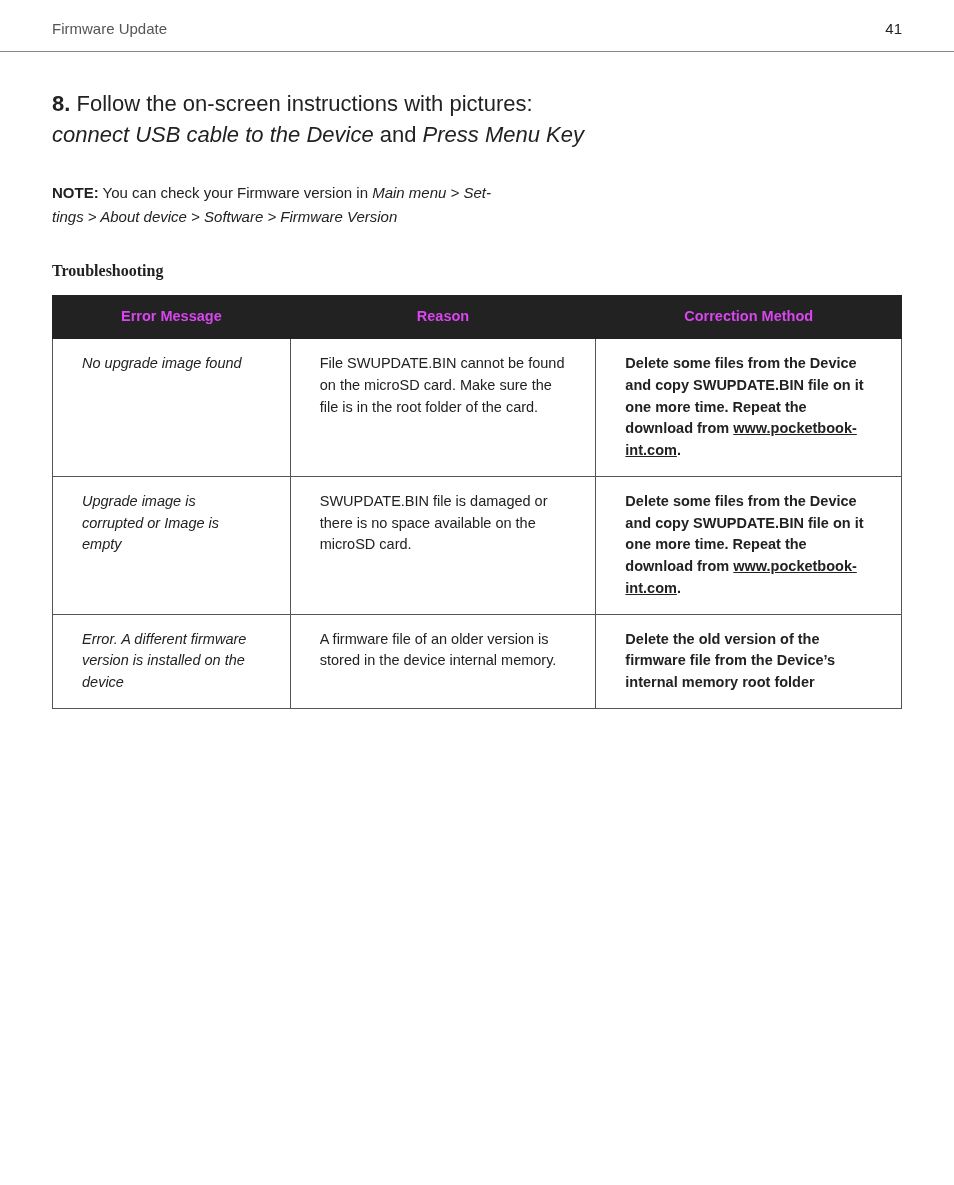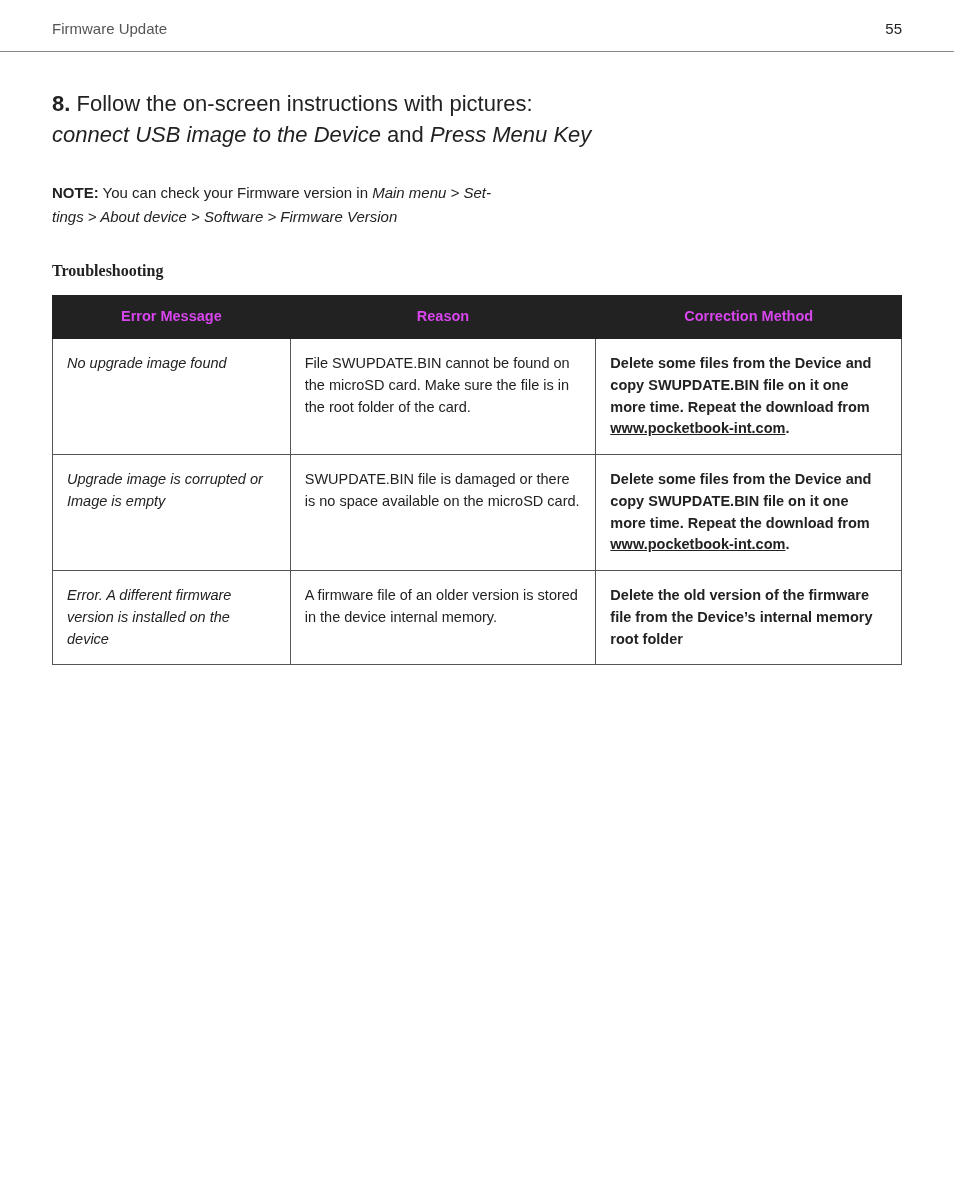--- a/index.html
+++ b/index.html
@@ -107,21 +107,21 @@
       background: #222222;
       color: #d946ef;
       font-weight: bold;
       text-align: center;
       padding: 10px 14px;
       border: 1.5px solid #222222;
       font-size: 14.5px;
     }
 
     .troubleshoot-table td {
-      padding: 14px 14px;
+      padding: 14px 29px;
       border: 1.5px solid #555555;
       vertical-align: top;
     }
 
     .troubleshoot-table td.error-msg {
       font-style: italic;
       font-family: Arial, Helvetica, sans-serif;
       font-size: 14.5px;
       width: 28%;
     }
@@ -141,29 +141,29 @@
       text-decoration: underline;
     }
   </style>
 </head>
 <body>
 
 <div class="page">
 
   <div class="page-header">
     <span class="header-title">Firmware Update</span>
-    <span class="header-page-num">55</span>
+    <span class="header-page-num">41</span>
   </div>
 
   <div class="content">
 
     <div class="step-heading">
       <span class="step-number">8.</span>
       <span>Follow  the  on-screen  instructions  with  pictures:</span><br>
-      <span class="step-italic">connect USB image to the Device</span>
+      <span class="step-italic">connect USB cable to the Device</span>
       <span>and</span>
       <span class="step-italic">Press Menu Key</span>
     </div>
 
     <div class="note-block">
       <span class="note-bold">NOTE:</span>
       <span> You can check your Firmware version in </span>
       <span class="note-italic">Main menu &gt; Set-</span><br>
       <span class="note-italic">tings &gt; About device &gt; Software &gt; Firmware Version</span>
     </div>

